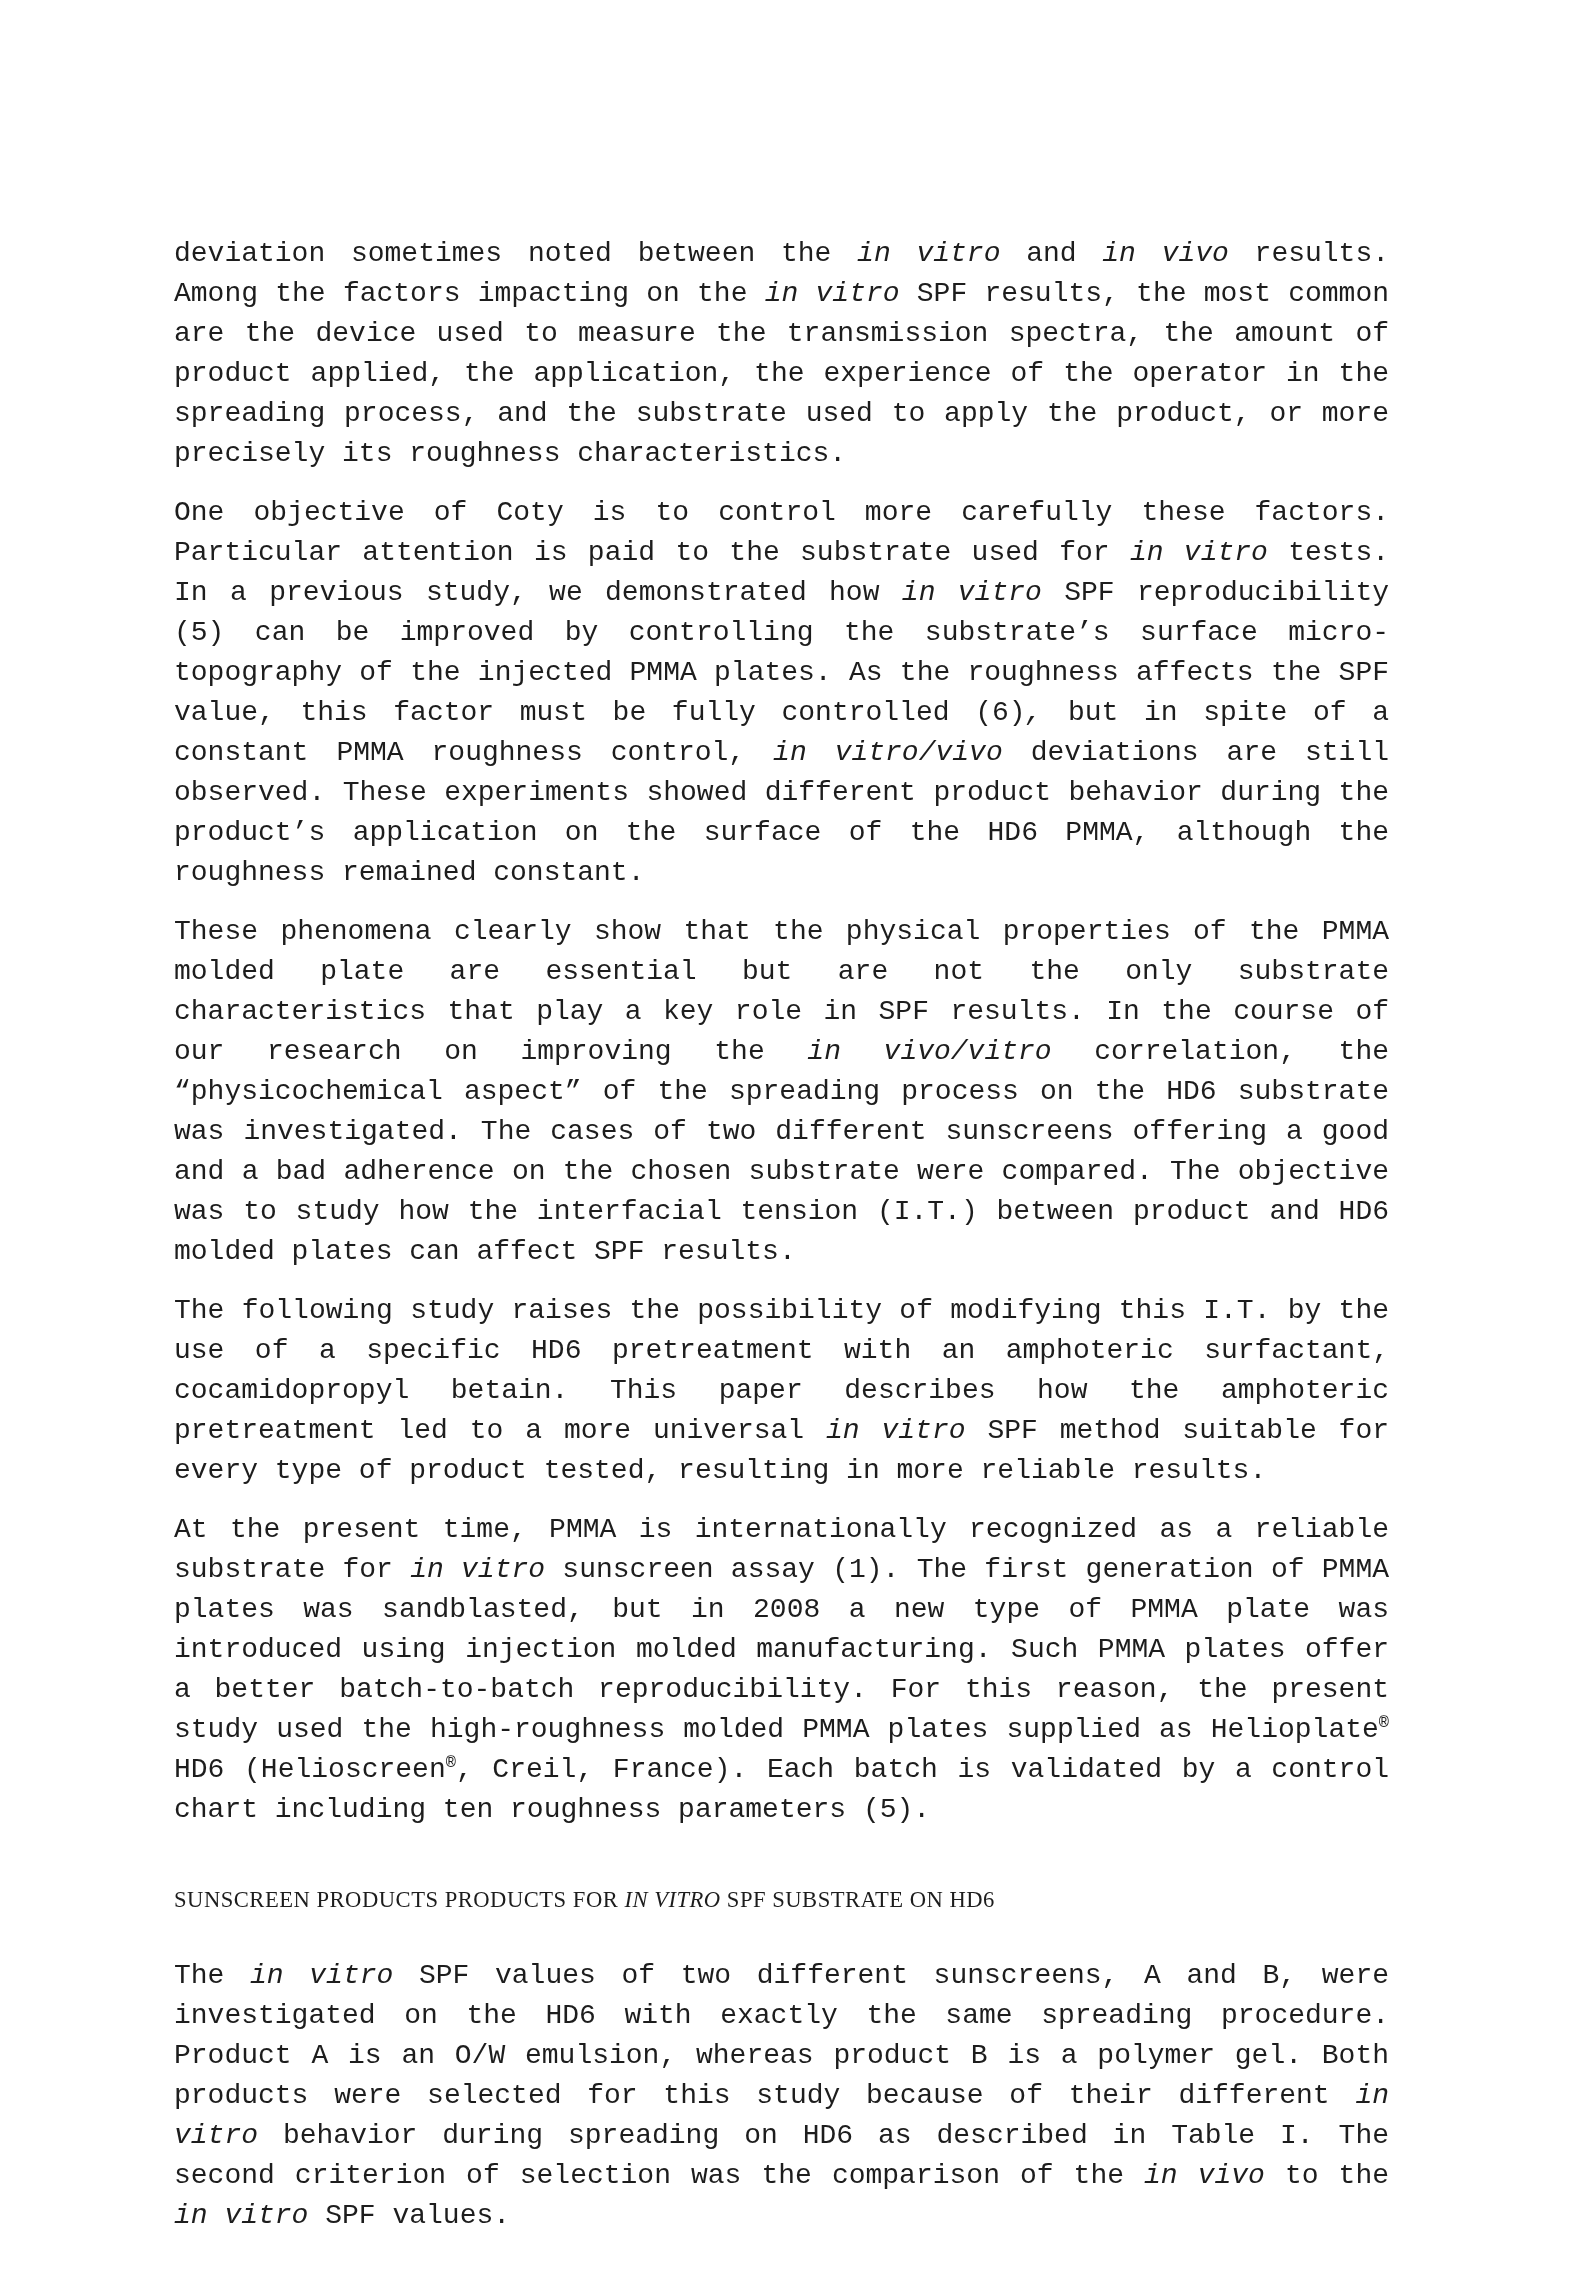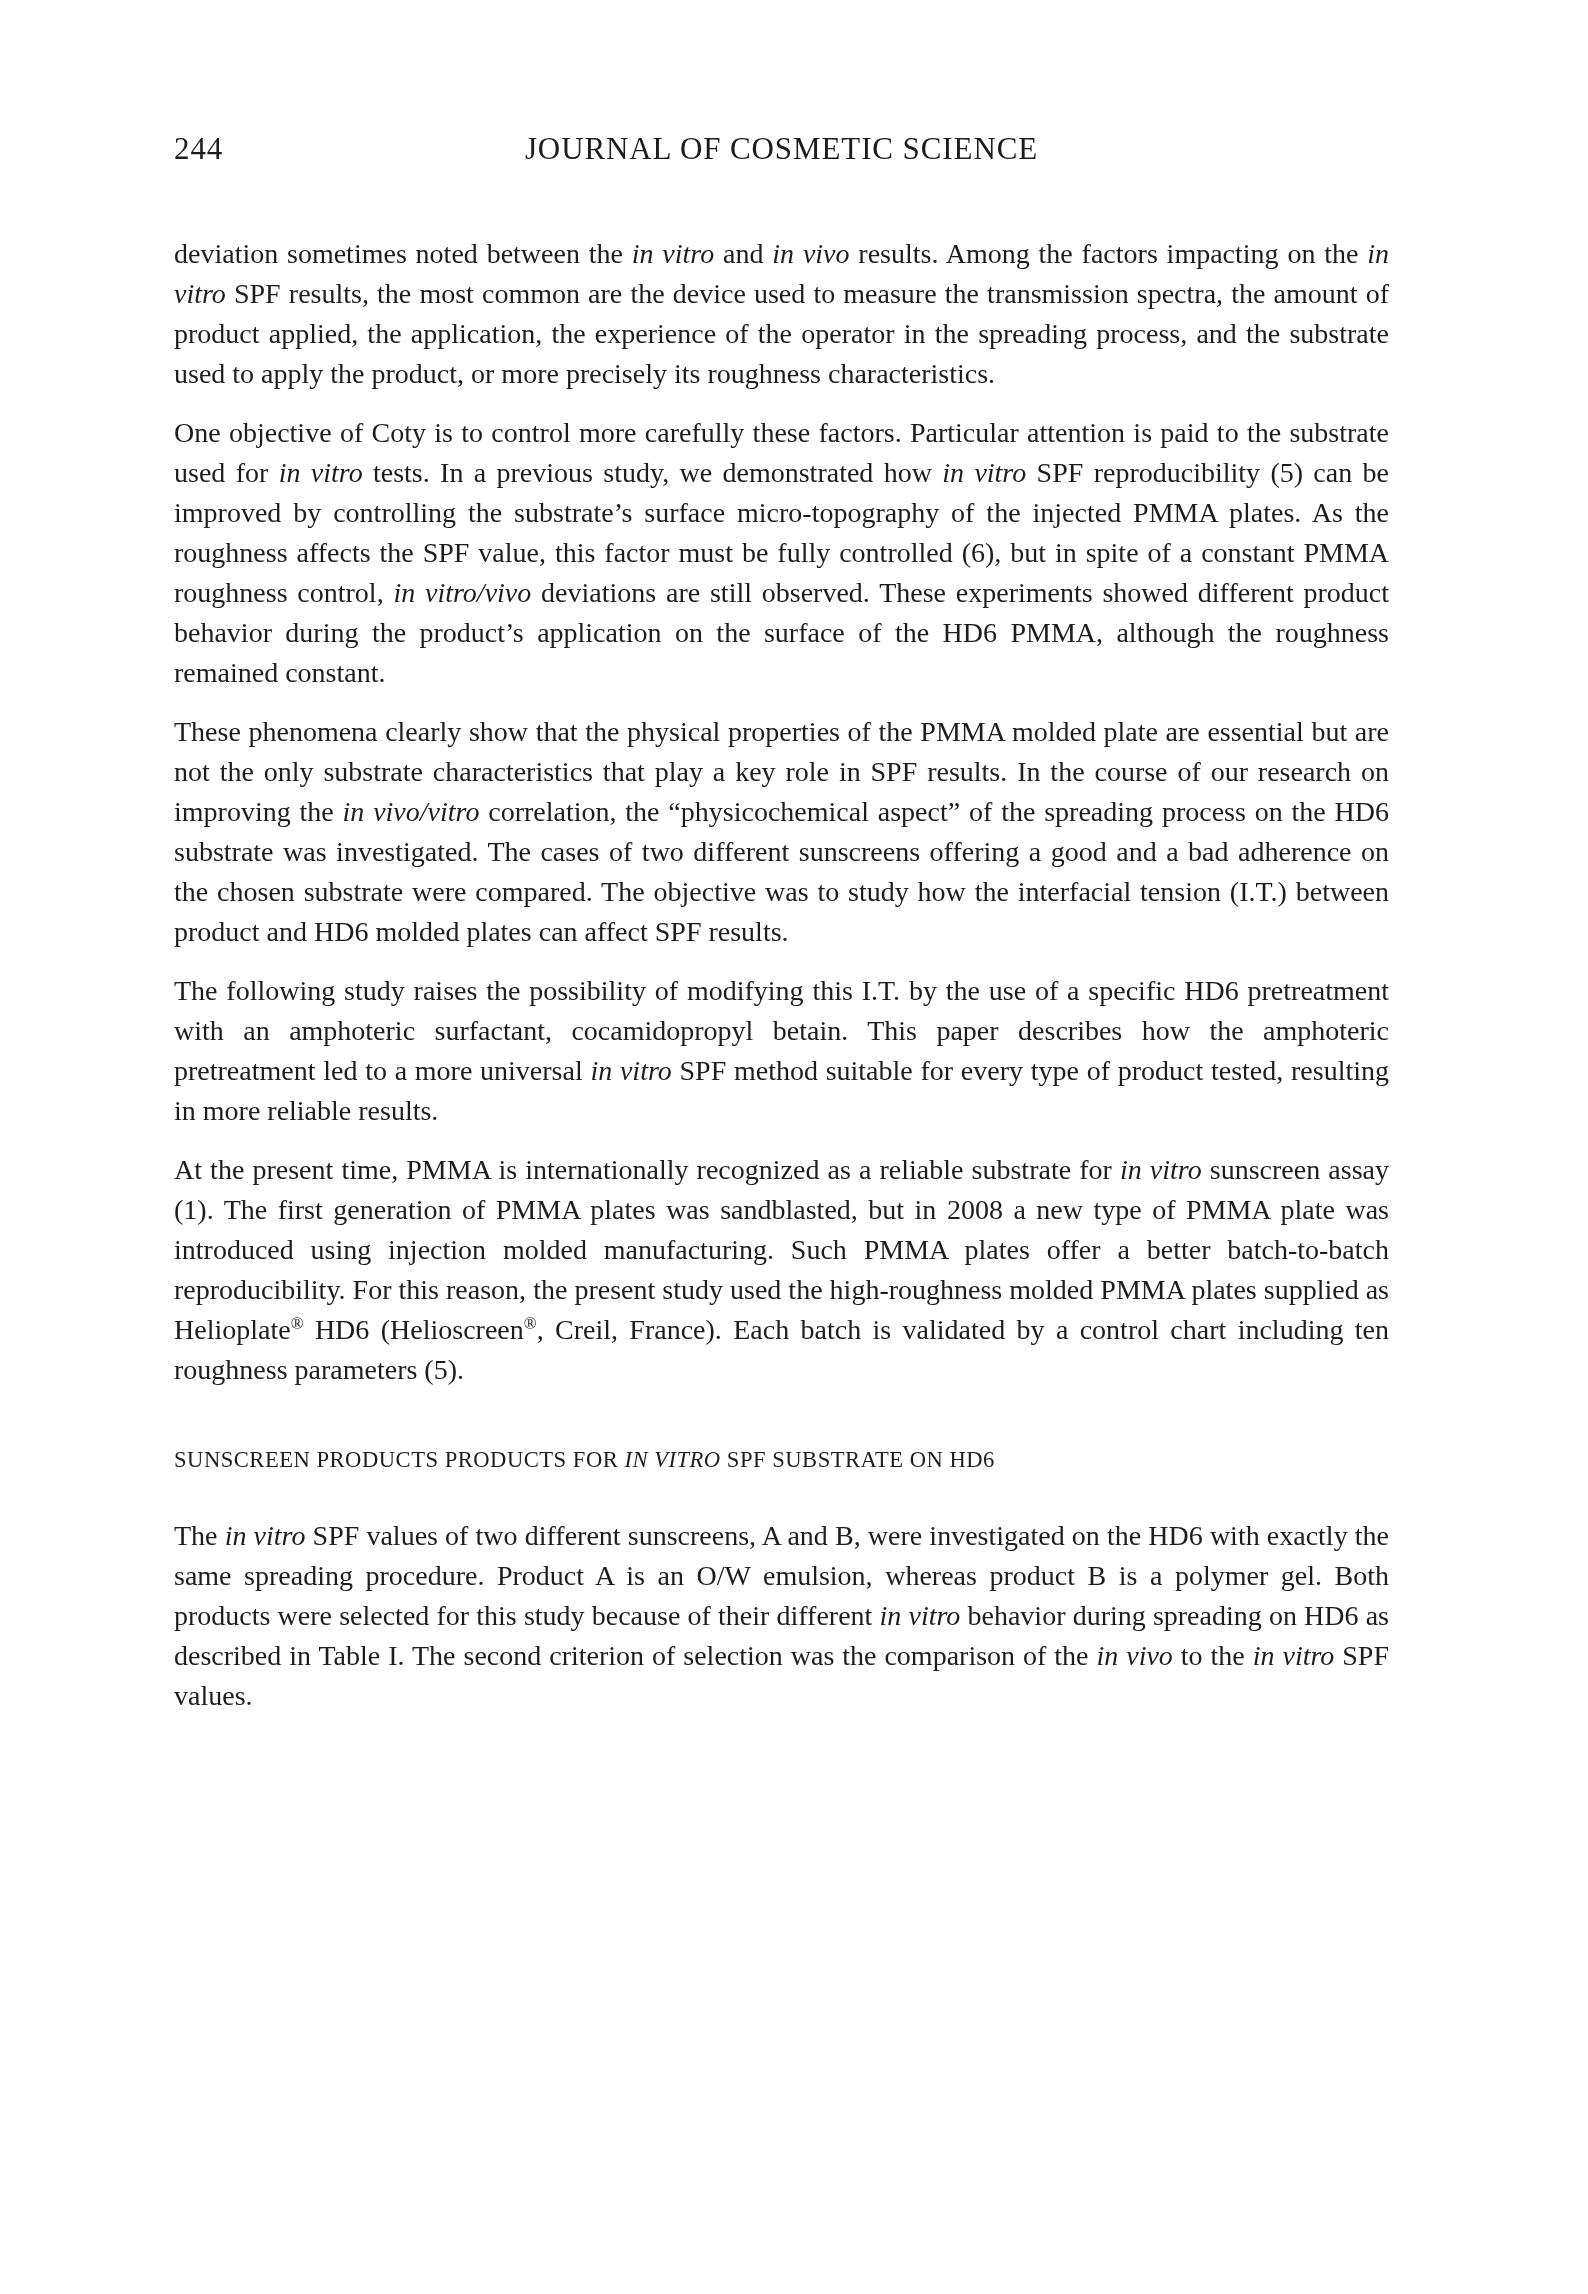--- a/index.html
+++ b/index.html
@@ -47,20 +47,21 @@
     top: 234px;
     left: 174px;
     width: 1215px;
   }
   .body-paragraph {
     margin: 0 0 19px 0;
     font-size: 28px;
     line-height: 40px;
     text-align: justify;
     text-justify: inter-word;
+    font-family: Liberation Mono, monospace;
   }
   .body-paragraph em { font-style: italic; }
   .body-paragraph sup {
     font-size: 17px;
     line-height: 0;
     vertical-align: super;
   }
   .section-heading {
     margin: 69px 0 0 0;
     font-size: 26px;
@@ -76,24 +77,20 @@
     letter-spacing: 0.5px;
   }
   .subsection-heading em { font-style: italic; }
   .last { margin-bottom: 0; margin-top: 36px; }
 </style>
 </head>
 <body>
 
 <div class="page">
 
-  <header class="page-header">
-    <span class="page-number">244</span>
-    <span class="journal-title">JOURNAL OF COSMETIC SCIENCE</span>
-  </header>
 
   <main class="page-body">
 
     <p class="body-paragraph"><span>deviation sometimes noted between the </span><em>in vitro</em><span> and </span><em>in vivo</em><span> results. Among the factors impacting on the </span><em>in vitro</em><span> SPF results, the most common are the device used to measure the transmission spectra, the amount of product applied, the application, the experience of the operator in the spreading process, and the substrate used to apply the product, or more precisely its roughness characteristics.</span></p>
 
     <p class="body-paragraph"><span>One objective of Coty is to control more carefully these factors. Particular attention is paid to the substrate used for </span><em>in vitro</em><span> tests. In a previous study, we demonstrated how </span><em>in vitro</em><span> SPF reproducibility (5) can be improved by controlling the substrate’s surface micro-topography of the injected PMMA plates. As the roughness affects the SPF value, this factor must be fully controlled (6)</span><em>,</em><span> but in spite of a constant PMMA roughness control, </span><em>in vitro/vivo</em><span> deviations are still observed. These experiments showed different product behavior during the product’s application on the surface of the HD6 PMMA, although the roughness remained constant.</span></p>
 
     <p class="body-paragraph"><span>These phenomena clearly show that the physical properties of the PMMA molded plate are essential but are not the only substrate characteristics that play a key role in SPF results. In the course of our research on improving the </span><em>in vivo/vitro</em><span> correlation, the “physicochemical aspect” of the spreading process on the HD6 substrate was investigated. The cases of two different sunscreens offering a good and a bad adherence on the chosen substrate were compared. The objective was to study how the interfacial tension (I.T.) between product and HD6 molded plates can affect SPF results.</span></p>
 
     <p class="body-paragraph"><span>The following study raises the possibility of modifying this I.T. by the use of a specific HD6 pretreatment with an amphoteric surfactant, cocamidopropyl betain. This paper describes how the amphoteric pretreatment led to a more universal </span><em>in vitro</em><span> SPF method suitable for every type of product tested, resulting in more reliable results.</span></p>

